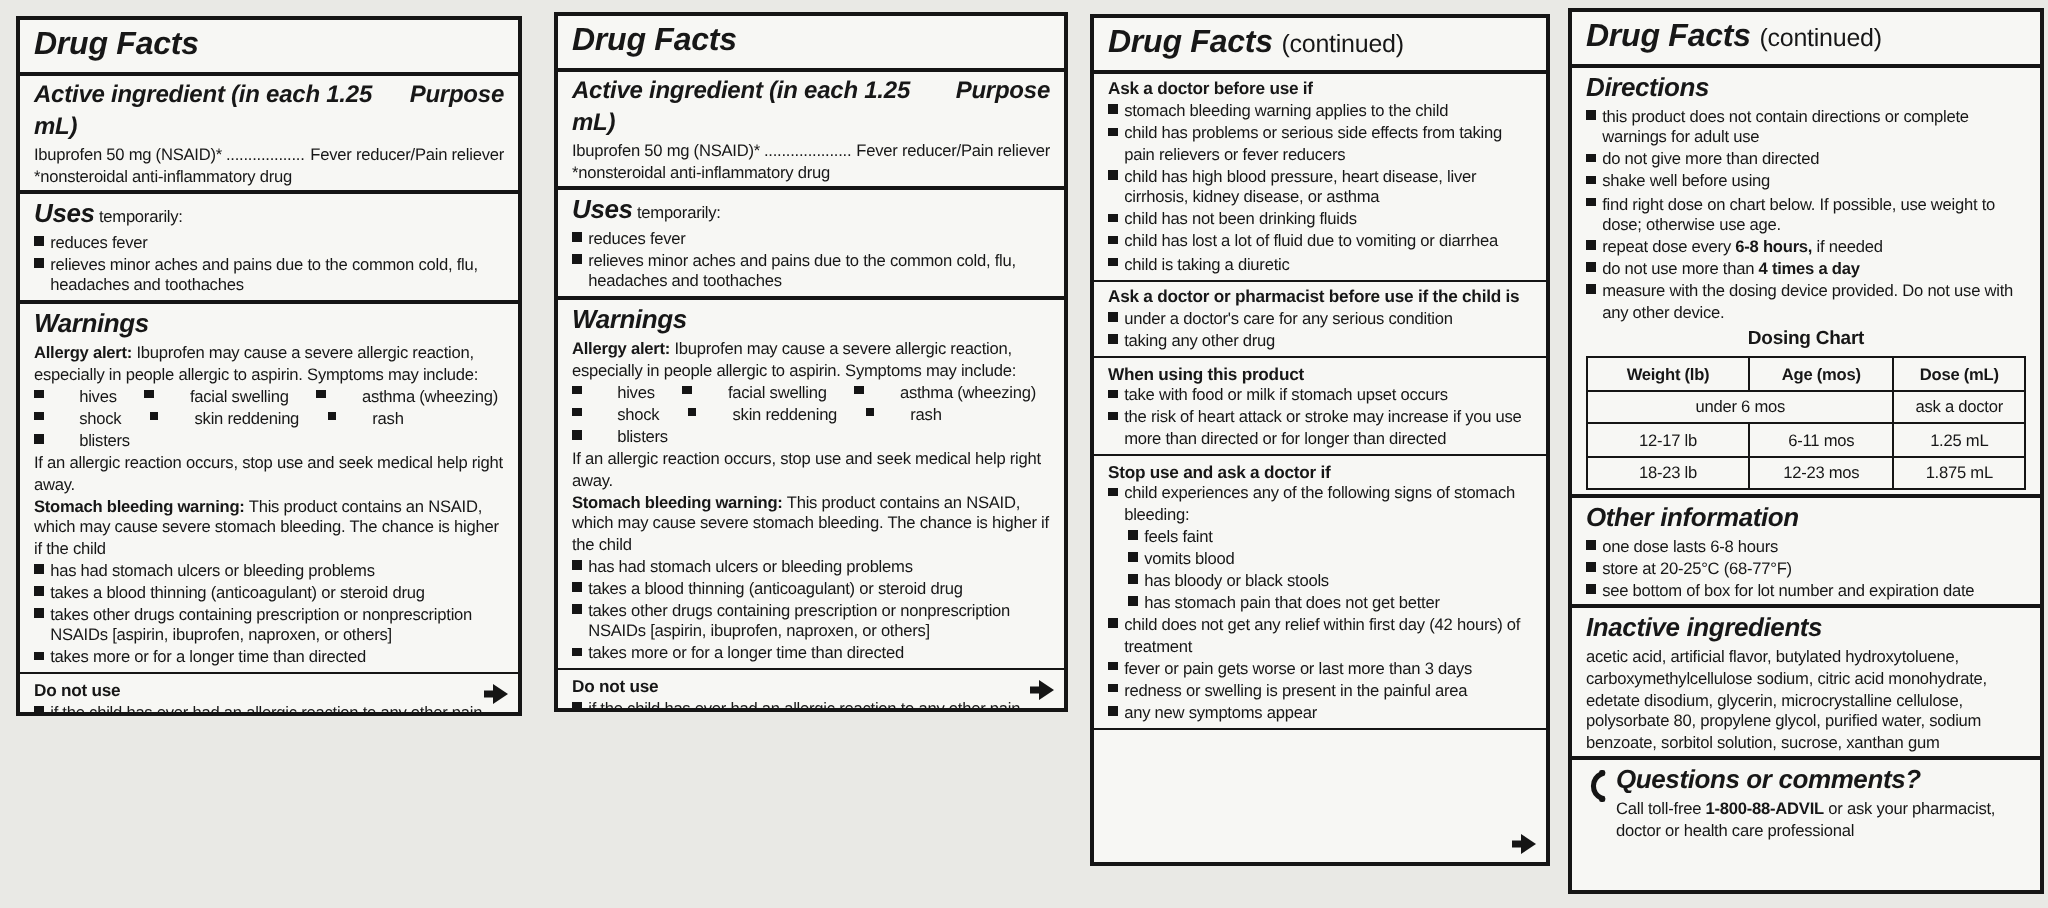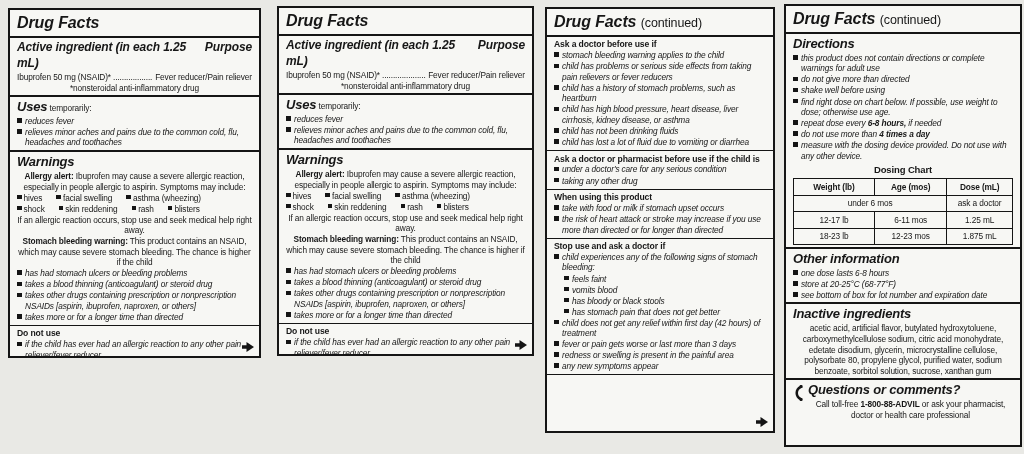--- a/index.html
+++ b/index.html
@@ -18,27 +18,27 @@
   .hrT{border:0;border-top:2.2px solid #151515;margin:2px -7px;}
   .hrt{border:0;border-top:1px solid #151515;margin:2.5px -7px;}
   .h2row{display:flex;justify-content:space-between;align-items:baseline;
          font-style:italic;font-weight:bold;font-size:12px;margin:1px 0 0;}
   .ai-row{display:flex;align-items:baseline;margin-top:1px;}
   .ai-row .nm,.ai-row .pv{flex:0 0 auto;white-space:nowrap;}
   .dots{flex:1 1 auto;min-width:0;overflow:hidden;white-space:nowrap;margin:0 2px;}
   .sechead{font-style:italic;font-weight:bold;font-size:13px;letter-spacing:-0.2px;}
   .qual{font-size:8.3px;font-weight:normal;font-style:normal;}
   .subhead{font-weight:bold;font-size:8.6px;margin-top:0.5px;}
-  .para{margin:0.5px 0;text-align:center;}
-  .bullet{display:flex;gap:3.5px;margin-bottom:0.5px;font-style:italic;}
+  .para{margin:0.5px 0;}
+  .bullet{display:flex;gap:3.5px;margin-bottom:0.5px;}
   .bullet.sub{margin-left:10px;}
   .sq{width:4.6px;height:4.6px;background:#151515;flex:0 0 auto;margin-top:2.2px;}
   .bt{flex:1 1 auto;}
   .symrow{display:flex;flex-wrap:wrap;gap:1px 14px;margin:0.5px 0;}
-  .symitem{display:flex;gap:2px;align-items:flex-start;}
+  .symitem{display:flex;gap:18px;align-items:flex-start;}
   .chart-title{text-align:center;font-weight:bold;font-size:9.5px;margin:3px 0 2px;}
   table.dose{width:100%;border-collapse:collapse;font-size:8.3px;margin-bottom:2px;}
   table.dose th,table.dose td{border:1px solid #151515;text-align:center;
         padding:2.5px 1px;}
   table.dose th{font-weight:bold;}
   .arrow{position:absolute;right:5px;bottom:4px;line-height:0;}
   .keepout{padding-right:14px;}
   .qrow{display:flex;gap:5px;align-items:flex-start;margin-top:1px;}
   .phone{flex:0 0 auto;margin-top:2px;line-height:0;}
   b{font-weight:bold;}
@@ -260,33 +260,33 @@
       <div class="bullet" data-name="bullet-item">
         <span class="sq" data-name="bullet-square-icon"></span>
         <span class="bt" data-name="bullet-text"><span>stomach bleeding warning applies to the child</span></span>
       </div>
       <div class="bullet" data-name="bullet-item">
         <span class="sq" data-name="bullet-square-icon"></span>
         <span class="bt" data-name="bullet-text"><span>child has problems or serious side effects from taking pain relievers or fever reducers</span></span>
       </div>
       <div class="bullet" data-name="bullet-item">
         <span class="sq" data-name="bullet-square-icon"></span>
-        <span class="bt" data-name="bullet-text"><span>child has a history of stomach problems, such as heartburn</span></span>
-      </div>
-      <div class="bullet" data-name="bullet-item">
-        <span class="sq" data-name="bullet-square-icon"></span>
         <span class="bt" data-name="bullet-text"><span>child has high blood pressure, heart disease, liver cirrhosis, kidney disease, or asthma</span></span>
       </div>
       <div class="bullet" data-name="bullet-item">
         <span class="sq" data-name="bullet-square-icon"></span>
         <span class="bt" data-name="bullet-text"><span>child has not been drinking fluids</span></span>
       </div>
       <div class="bullet" data-name="bullet-item">
         <span class="sq" data-name="bullet-square-icon"></span>
         <span class="bt" data-name="bullet-text"><span>child has lost a lot of fluid due to vomiting or diarrhea</span></span>
+      </div>
+      <div class="bullet" data-name="bullet-item">
+        <span class="sq" data-name="bullet-square-icon"></span>
+        <span class="bt" data-name="bullet-text"><span>child is taking a diuretic</span></span>
       </div>
     </div>
   <div class="hrt" data-name="section-divider"></div>
 
   <div class="subhead" data-name="ask-pharmacist-heading">Ask a doctor or pharmacist before use if the child is</div>
   <div data-name="ask-pharmacist-bullet-list">
       <div class="bullet" data-name="bullet-item">
         <span class="sq" data-name="bullet-square-icon"></span>
         <span class="bt" data-name="bullet-text"><span>under a doctor's care for any serious condition</span></span>
       </div>

